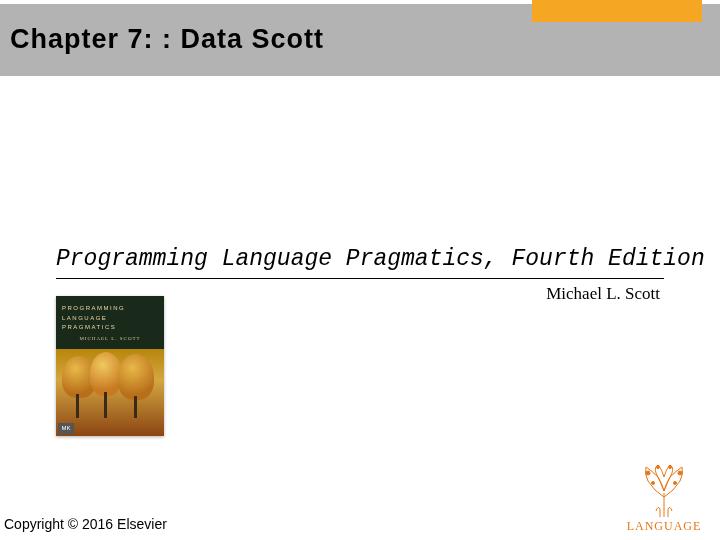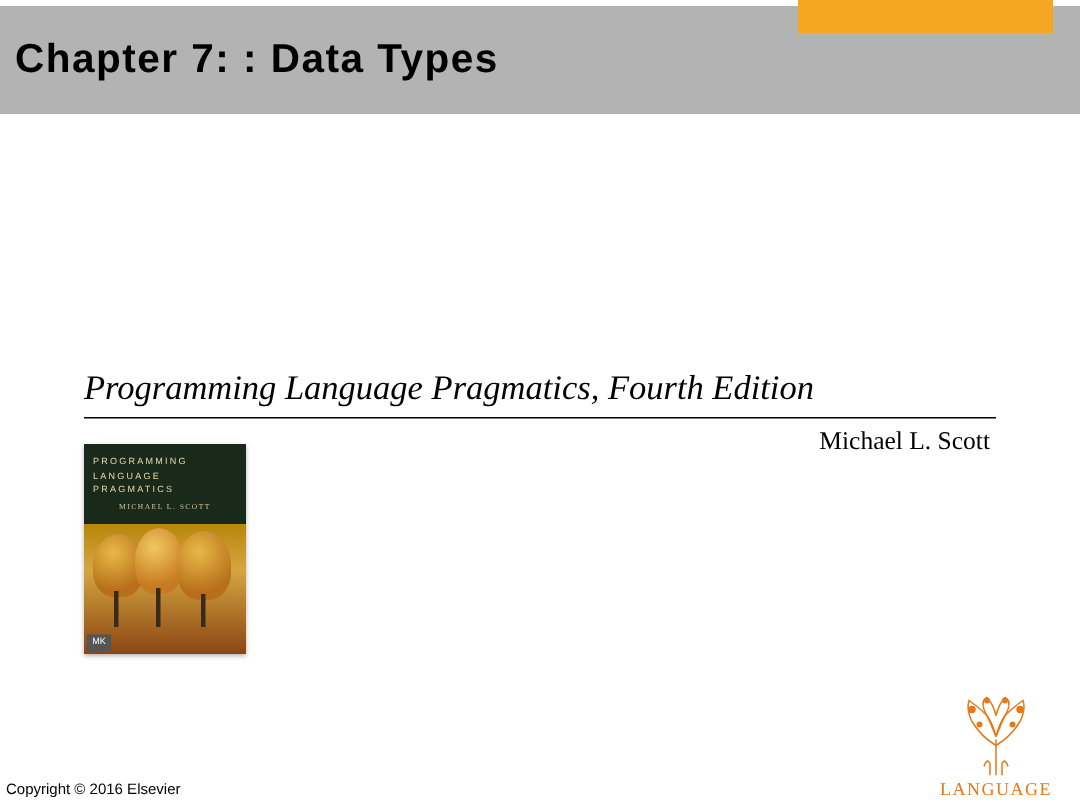--- a/index.html
+++ b/index.html
@@ -37,21 +37,21 @@
     letter-spacing: 1px;
     color: #000;
   }
   .book-title {
     position: absolute;
     top: 246px;
     left: 56px;
     font-style: italic;
     font-size: 23px;
     color: #000;
-    font-family: Liberation Serif, serif;
+    font-family: Liberation Mono, monospace;
   }
   .hr-line {
     position: absolute;
     top: 278px;
     left: 56px;
     width: 608px;
     height: 1px;
     background: #000;
   }
   .author {
@@ -121,21 +121,21 @@
     color: #fff;
     font-size: 6px;
     text-align: center;
     line-height: 11px;
     font-family: Arial, sans-serif;
   }
   .copyright {
     position: absolute;
     bottom: 8px;
     left: 4px;
-    font-size: 10px;
+    font-size: 14px;
     font-family: Arial, sans-serif;
     color: #000;
     margin-top: 43px;
   }
   .elsevier-logo {
     position: absolute;
     bottom: 6px;
     right: 18px;
     width: 76px;
     text-align: center;
@@ -152,21 +152,21 @@
     letter-spacing: 1px;
     color: #e67817;
     margin-top: 2px;
   }
 </style>
 </head>
 <body>
 
 <div class="header-bar"></div>
 <div class="orange-block"></div>
-<div class="chapter-title">Chapter 7: : Data Types</div>
+<div class="chapter-title">Chapter 7: : Data Scott</div>
 
 <div class="book-title">Programming Language Pragmatics, Fourth Edition</div>
 <div class="hr-line"></div>
 <div class="author">Michael L. Scott</div>
 
 <div class="book-cover">
   <div class="cover-text">
     <div>PROGRAMMING</div>
     <div>LANGUAGE</div>
     <div>PRAGMATICS</div>

